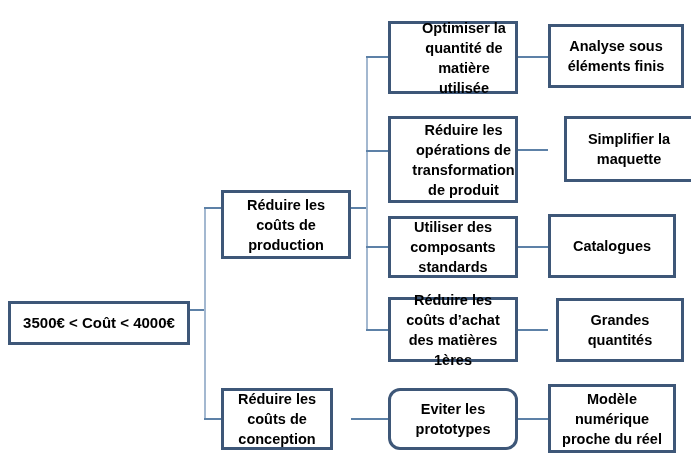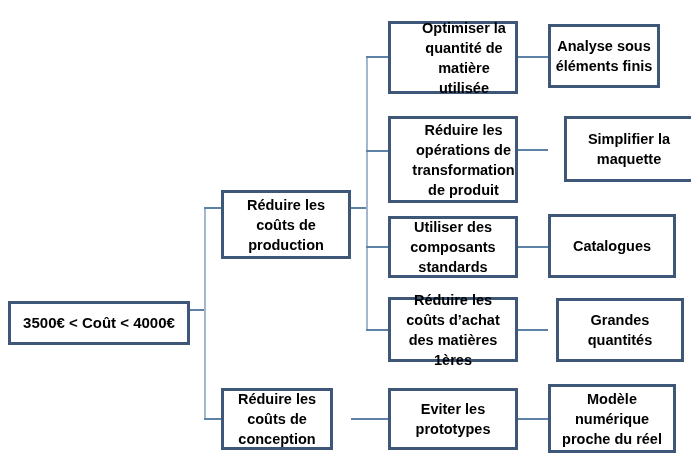--- a/index.html
+++ b/index.html
@@ -82,25 +82,25 @@
   </div>
   <div class="node" style="left:388px; top:116px; width:130px; height:87px;padding-left:24px;">
     <span>Réduire les opérations de transformation de produit</span>
   </div>
   <div class="node" style="left:388px; top:216px; width:130px; height:62px;align-items:center;">
     <span>Utiliser des composants standards</span>
   </div>
   <div class="node" style="left:388px; top:297px; width:130px; height:65px;">
     <span>Réduire les coûts d’achat des matières 1ères</span>
   </div>
-  <div class="node" style="left:388px; top:388px; width:130px; height:62px;">
+  <div class="node" style="left:388px; top:388px; width:130px; height:62px;border-radius:12px;">
     <span>Eviter les prototypes</span>
   </div>
 
-  <div class="node" style="left:548px; top:24px; width:112px; height:64px;">
+  <div class="node" style="left:548px; top:24px; width:136px; height:64px;">
     <span>Analyse sous éléments finis</span>
   </div>
   <div class="node" style="left:564px; top:116px; width:130px; height:66px;">
     <span>Simplifier la maquette</span>
   </div>
   <div class="node" style="left:548px; top:214px; width:128px; height:64px;">
     <span>Catalogues</span>
   </div>
   <div class="node" style="left:548px; top:298px; width:128px; height:64px;margin-left:8px;">
     <span>Grandes quantités</span>

